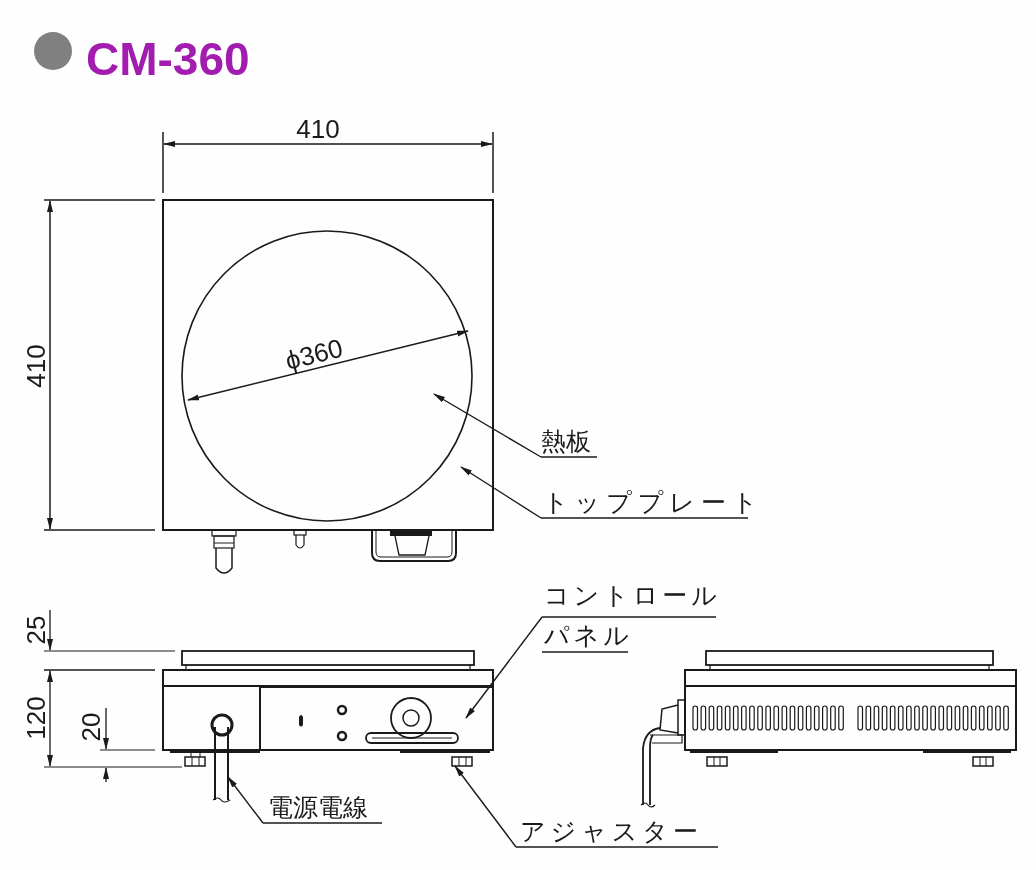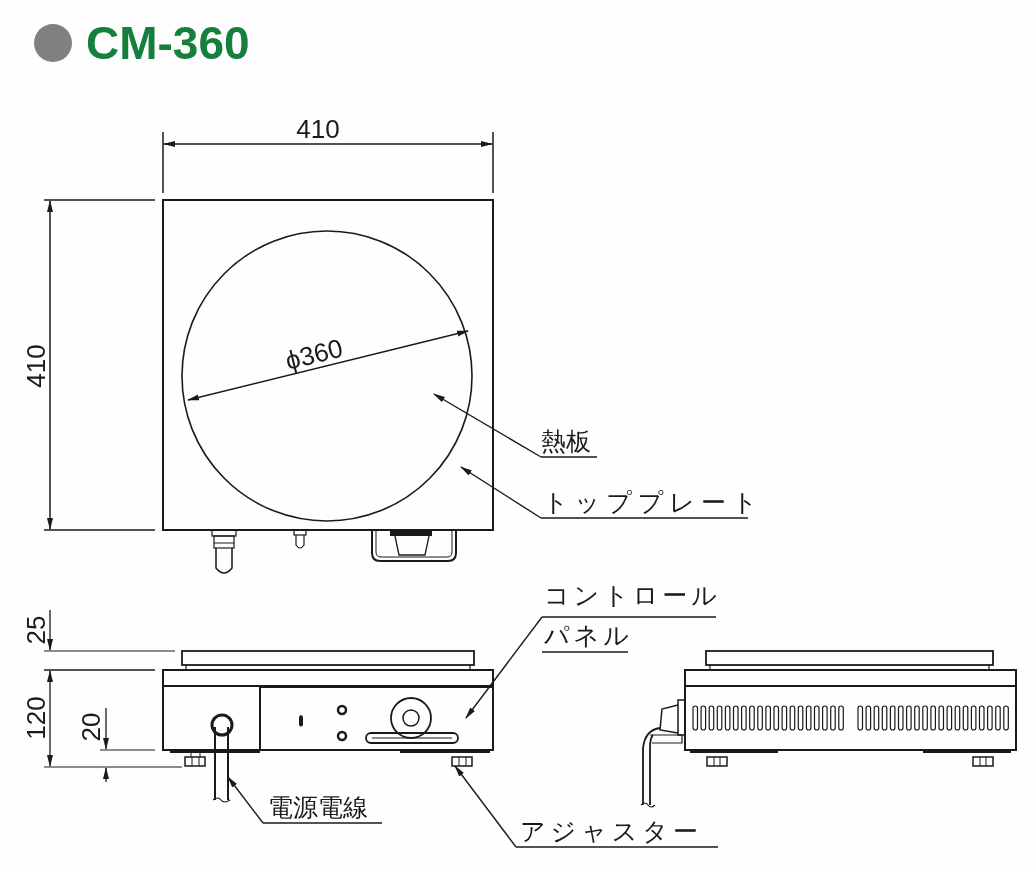--- a/index.html
+++ b/index.html
@@ -1,19 +1,19 @@
 <!DOCTYPE html>
 <html><head>
 <meta charset="utf-8">
 <style>
   html,body{margin:0;padding:0;background:#fefefe;}
   body{width:1036px;height:870px;position:relative;overflow:hidden;font-family:"DejaVu Sans","Liberation Sans",sans-serif;color:#1a1a1a;}
   #title{position:absolute;left:34px;top:16px;display:flex;align-items:center;}
   #title .dot{width:38px;height:38px;border-radius:50%;background:#808080;margin-right:14px;}
-  #title .txt{font-family:"Liberation Sans",sans-serif;font-weight:bold;font-size:46px;letter-spacing:0px;color:#15803d;}
+  #title .txt{font-family:"Liberation Sans",sans-serif;font-weight:bold;font-size:46px;letter-spacing:0px;color:#a21caf;margin-top:16px;}
   svg{position:absolute;left:0;top:0;}
   .ln{stroke:#1a1a1a;fill:none;}
   .dim{font-family:"Liberation Sans",sans-serif;font-size:26px;fill:#1a1a1a;}
   .lbl{font-family:"DejaVu Sans",sans-serif;font-size:25px;fill:#1a1a1a;}
 </style>
 </head>
 <body>
 
 <div id="title">
   <div class="dot"></div>

